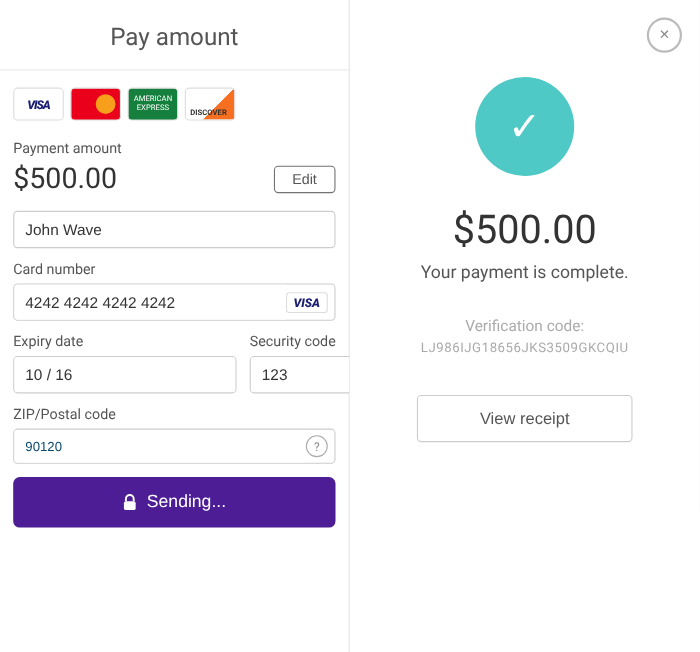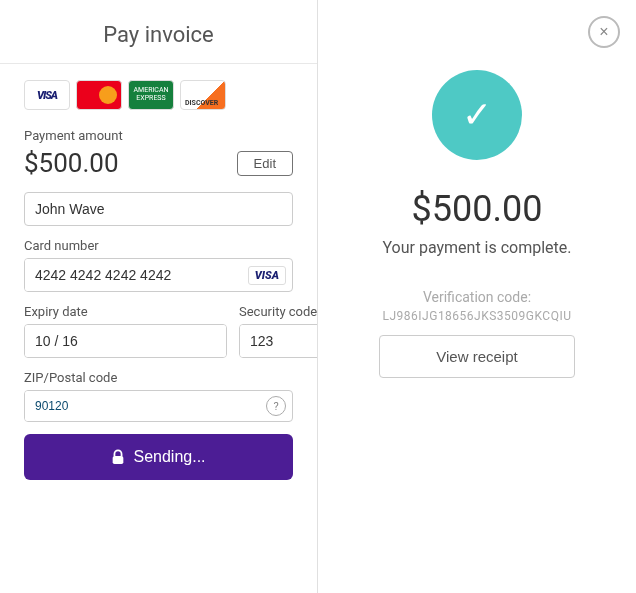--- a/index.html
+++ b/index.html
@@ -37,21 +37,21 @@
       border-bottom: 1px solid #e8e8e8;
     }
 
     .left-header h2 {
       font-size: 22px;
       font-weight: 400;
       color: #555;
     }
 
     .left-content {
-      padding: 16px 24px;
+      padding: 16px 12px;
       flex: 1;
       overflow-y: auto;
     }
 
     .card-logos {
       display: flex;
       gap: 6px;
       margin-bottom: 18px;
       align-items: center;
     }
@@ -308,21 +308,21 @@
     }
 
     .success-msg {
       font-size: 16px;
       color: #555;
       margin-bottom: 32px;
     }
 
     .verification-section {
       text-align: center;
-      margin-bottom: 12px;
+      margin-bottom: 36px;
     }
 
     .verification-label {
       font-size: 14px;
       color: #aaa;
       margin-bottom: 4px;
     }
 
     .verification-code {
       font-size: 12px;
@@ -342,21 +342,21 @@
       text-align: center;
     }
   </style>
 </head>
 <body>
 
 <div class="container">
 
   <div class="left-panel">
     <div class="left-header">
-      <h2>Pay invoice</h2>
+      <h2>Pay amount</h2>
     </div>
     <div class="left-content">
 
       <div class="card-logos">
         <div class="card-logo visa">VISA</div>
         <div class="card-logo mastercard"></div>
         <div class="card-logo amex">AMERICAN<br>EXPRESS</div>
         <div class="card-logo discover" style="font-size:7px;color:#333;padding:2px;display:flex;align-items:flex-end;justify-content:flex-start;padding-left:4px;">DISCOVER</div>
       </div>
 

